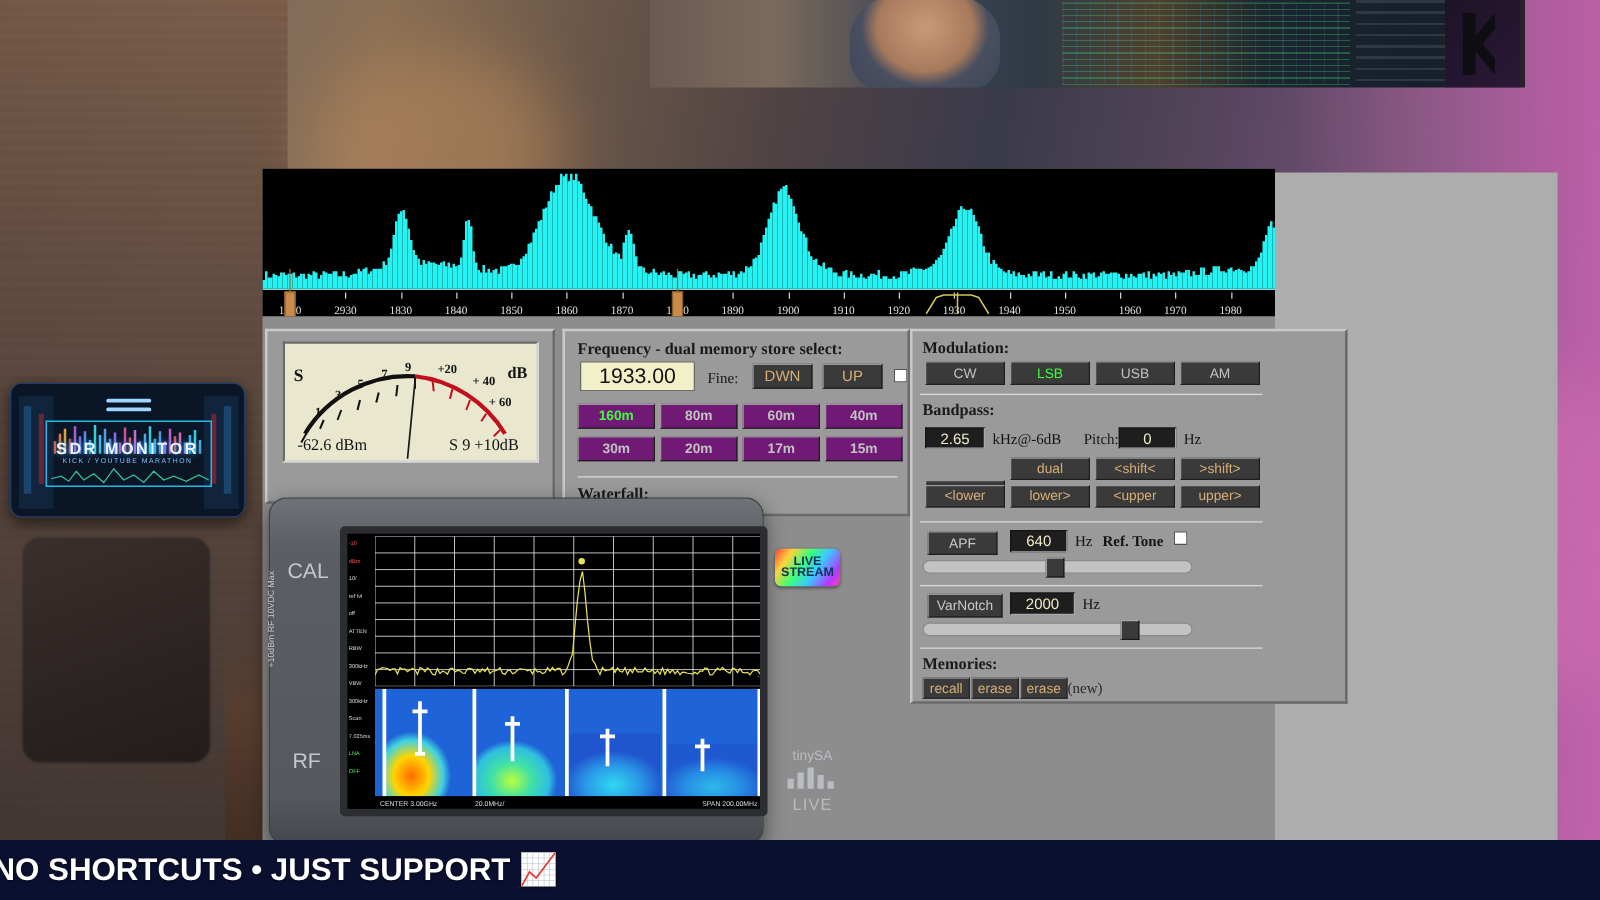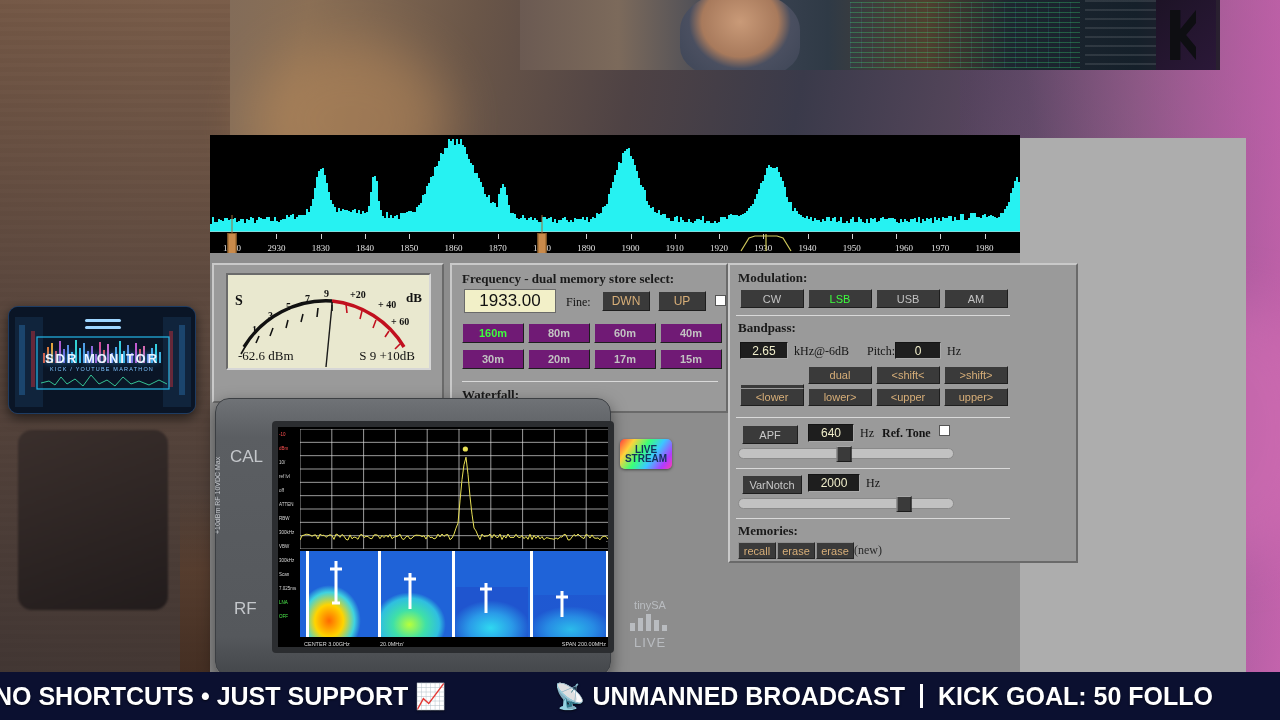--- a/index.html
+++ b/index.html
@@ -1073,21 +1073,15 @@
     </svg>
     <div class="title">SDR MONITOR</div>
     <div class="sub">KICK / YOUTUBE MARATHON</div>
   </div>
 
   <div class="ticker">
     <div class="seg seg1">
       <span>NO SHORTCUTS • JUST SUPPORT</span>
       <span>📈</span>
     </div>
-    <div class="seg seg2">
-      <span>📡</span>
-      <span>UNMANNED BROADCAST</span>
-      <span class="sep-bar"></span>
-      <span>KICK GOAL: 50 FOLLO</span>
-    </div>
   </div>
 
 </div>
 
 </body></html>

